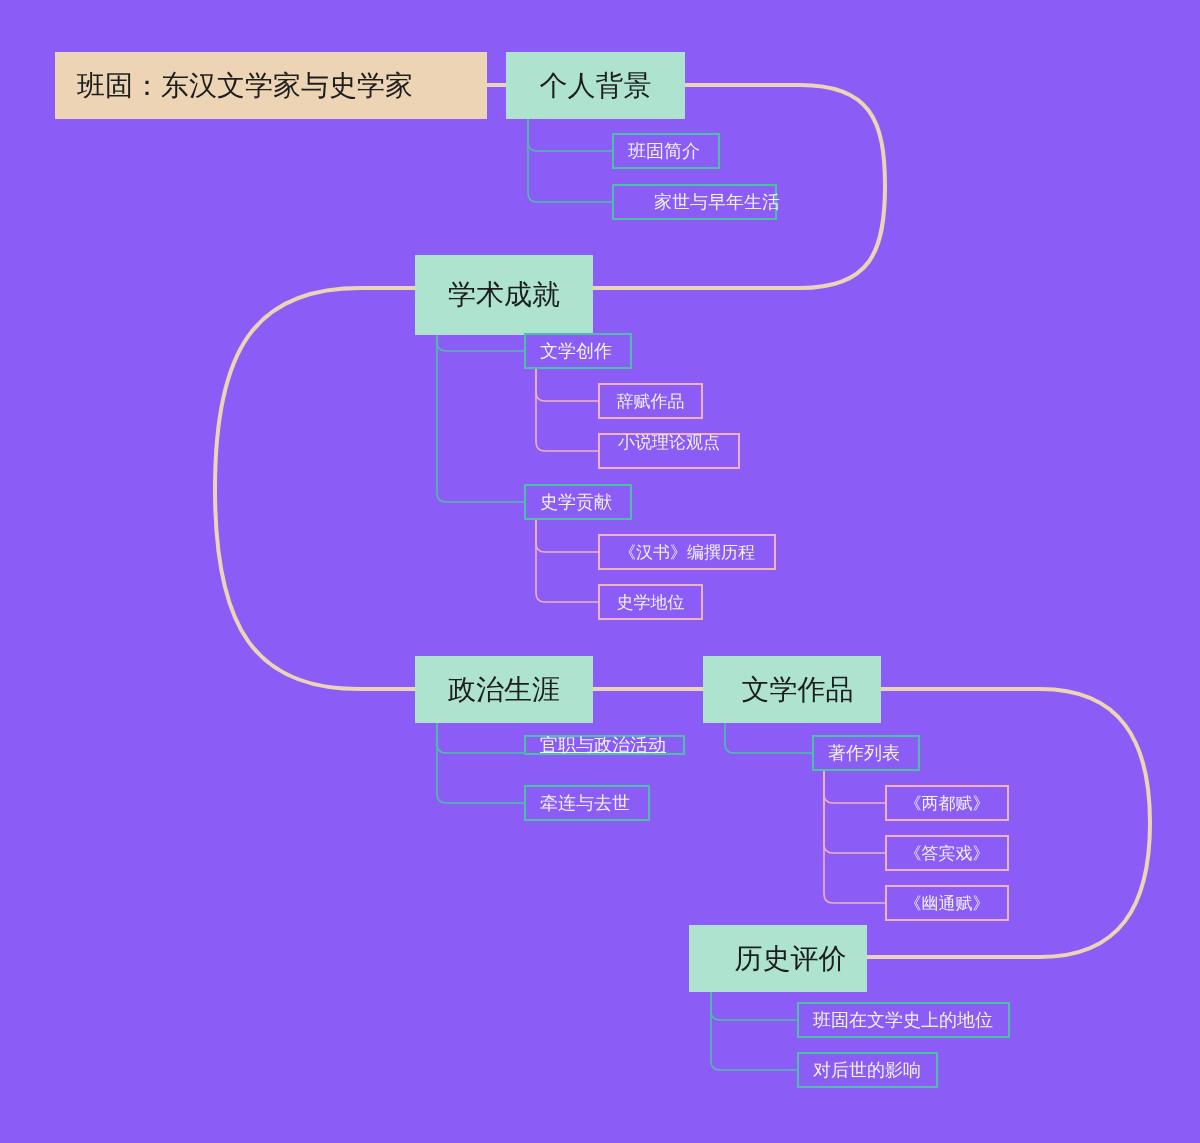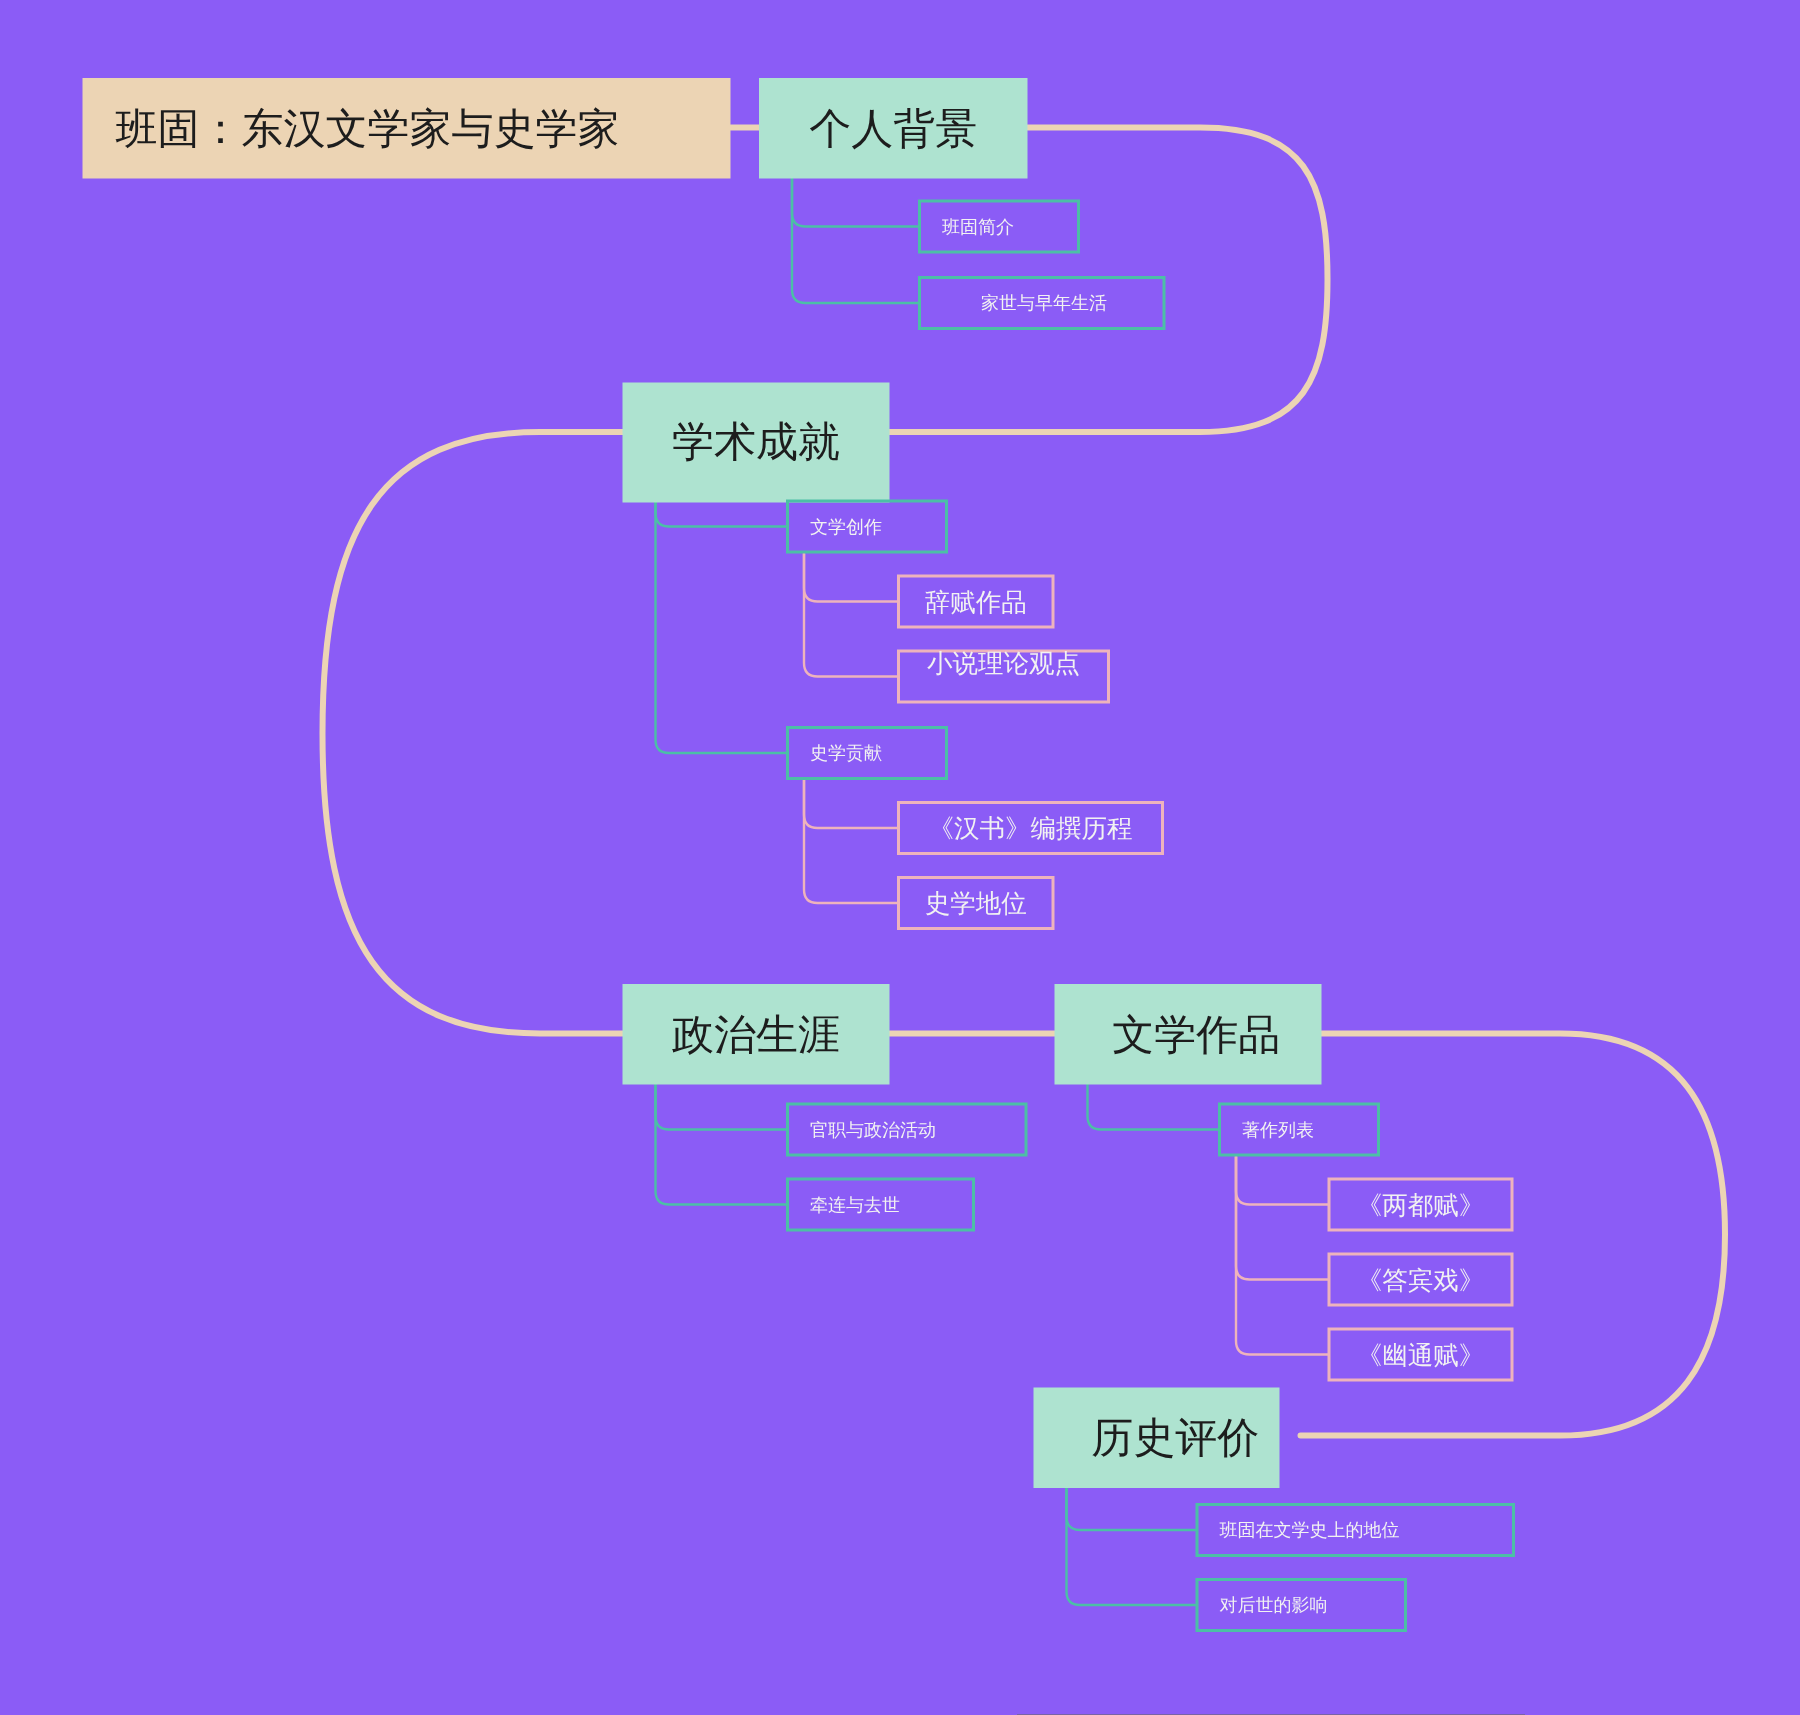--- a/index.html
+++ b/index.html
@@ -41,21 +41,21 @@
   .node.lvl1 {
     background: #aee3d0;
     color: #1d1d1d;
     font-size: 28px;
     justify-content: center;
   }
   
   .node.lvl2 {
     border: 2px solid #4cbfa6;
     color: #f2f2f2;
-    font-size: 12px;
+    font-size: 18px;
     padding: 0 14px;
     justify-content: flex-start;
     background: transparent;
   }
   
   .node.lvl3 {
     border: 2px solid #eeb3bc;
     color: #f2f2f2;
     font-size: 17px;
     padding: 16px 14px;
@@ -130,42 +130,42 @@
       </div>
       <div class="node lvl3" style="left: 598px; top: 534px; width: 178px; height: 36px;">
         <span class="node-label">《汉书》编撰历程</span>
       </div>
       <div class="node lvl3" style="left: 598px; top: 584px; width: 105px; height: 36px;">
         <span class="node-label">史学地位</span>
       </div>
       <div class="node lvl1" style="left: 415px; top: 656px; width: 178px; height: 67px;">
         <span class="node-label">政治生涯</span>
       </div>
-      <div class="node lvl2" style="left: 524px; top: 735px; width: 161px; height: 36px;">
+      <div class="node lvl2" style="left: 524px; top: 735px; width: 161px; height: 20px; text-decoration: underline;">
         <span class="node-label">官职与政治活动</span>
       </div>
       <div class="node lvl2" style="left: 524px; top: 785px; width: 126px; height: 36px;">
         <span class="node-label">牵连与去世</span>
       </div>
       <div class="node lvl1" style="left: 703px; top: 656px; width: 178px; height: 67px; padding-left: 11px;">
         <span class="node-label">文学作品</span>
       </div>
       <div class="node lvl2" style="left: 812px; top: 735px; width: 108px; height: 36px;">
         <span class="node-label">著作列表</span>
       </div>
       <div class="node lvl3" style="left: 885px; top: 785px; width: 124px; height: 36px;">
         <span class="node-label">《两都赋》</span>
       </div>
       <div class="node lvl3" style="left: 885px; top: 835px; width: 124px; height: 36px;">
         <span class="node-label">《答宾戏》</span>
       </div>
       <div class="node lvl3" style="left: 885px; top: 885px; width: 124px; height: 36px;">
         <span class="node-label">《幽通赋》</span>
       </div>
-      <div class="node lvl1" style="left: 689px; top: 925px; width: 164px; height: 67px; padding-left: 25px;">
+      <div class="node lvl1" style="left: 689px; top: 925px; width: 178px; height: 67px; padding-left: 25px;">
         <span class="node-label">历史评价</span>
       </div>
       <div class="node lvl2" style="left: 797px; top: 1002px; width: 213px; height: 36px;">
         <span class="node-label">班固在文学史上的地位</span>
       </div>
       <div class="node lvl2" style="left: 797px; top: 1052px; width: 141px; height: 36px;">
         <span class="node-label">对后世的影响</span>
       </div>
     </div>
 

